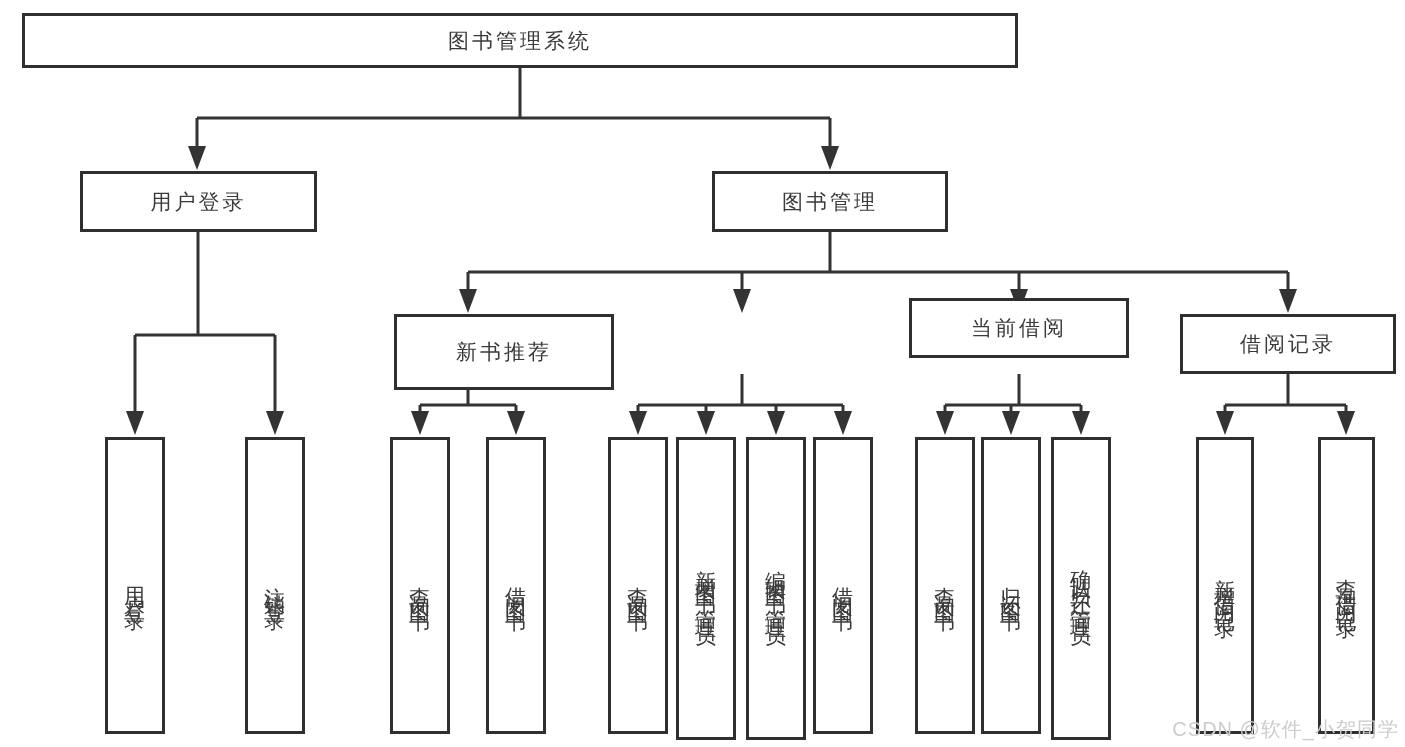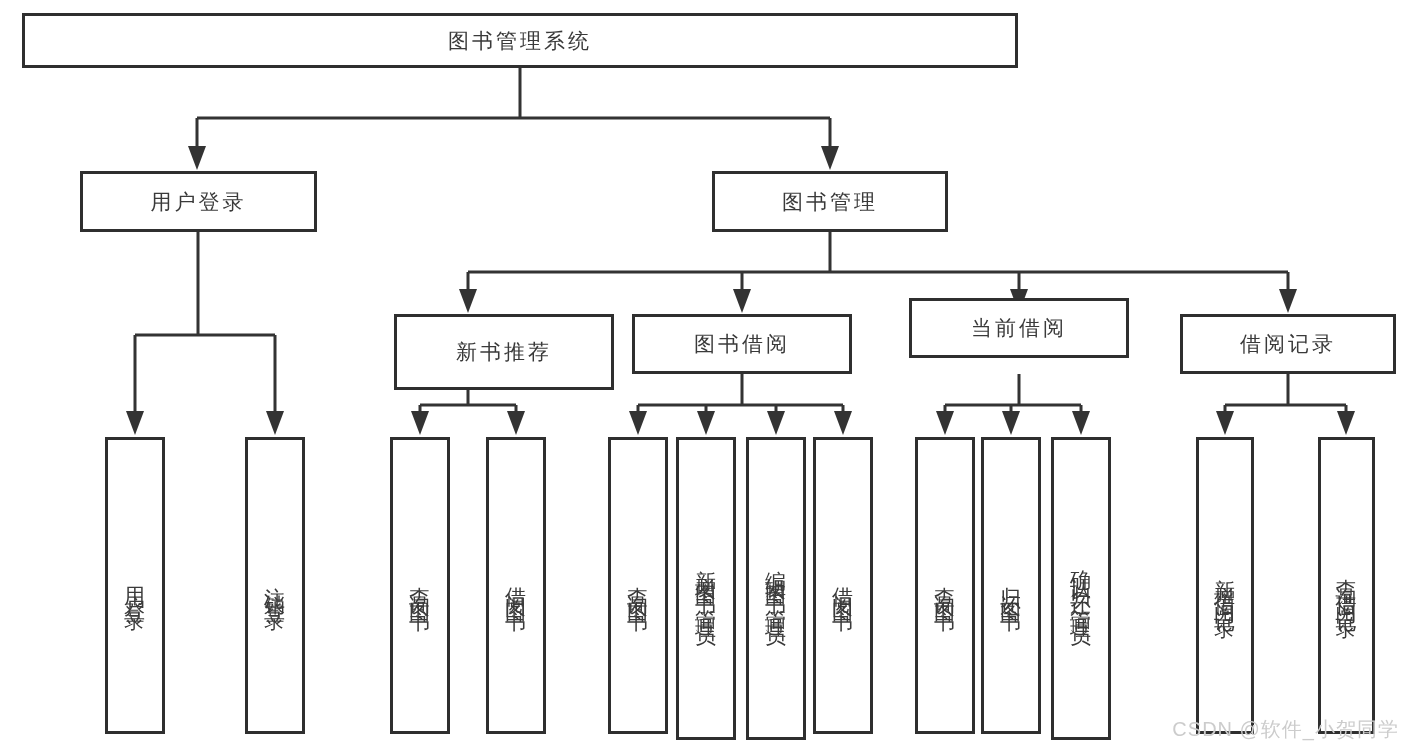--- a/index.html
+++ b/index.html
@@ -134,23 +134,20 @@
   <div class="node n-login">
     <span>用户登录</span>
   </div>
   <div class="node n-mgmt">
     <span>图书管理</span>
   </div>
 
   <div class="node n-recommend">
     <span>新书推荐</span>
   </div>
-  <div class="node n-borrow">
-    <span>图书借阅</span>
-  </div>
   <div class="node n-current">
     <span>当前借阅</span>
   </div>
   <div class="node n-records">
     <span>借阅记录</span>
   </div>
 
   <div class="node vnode leaf l1">
     <span>用户登录</span>
   </div>

